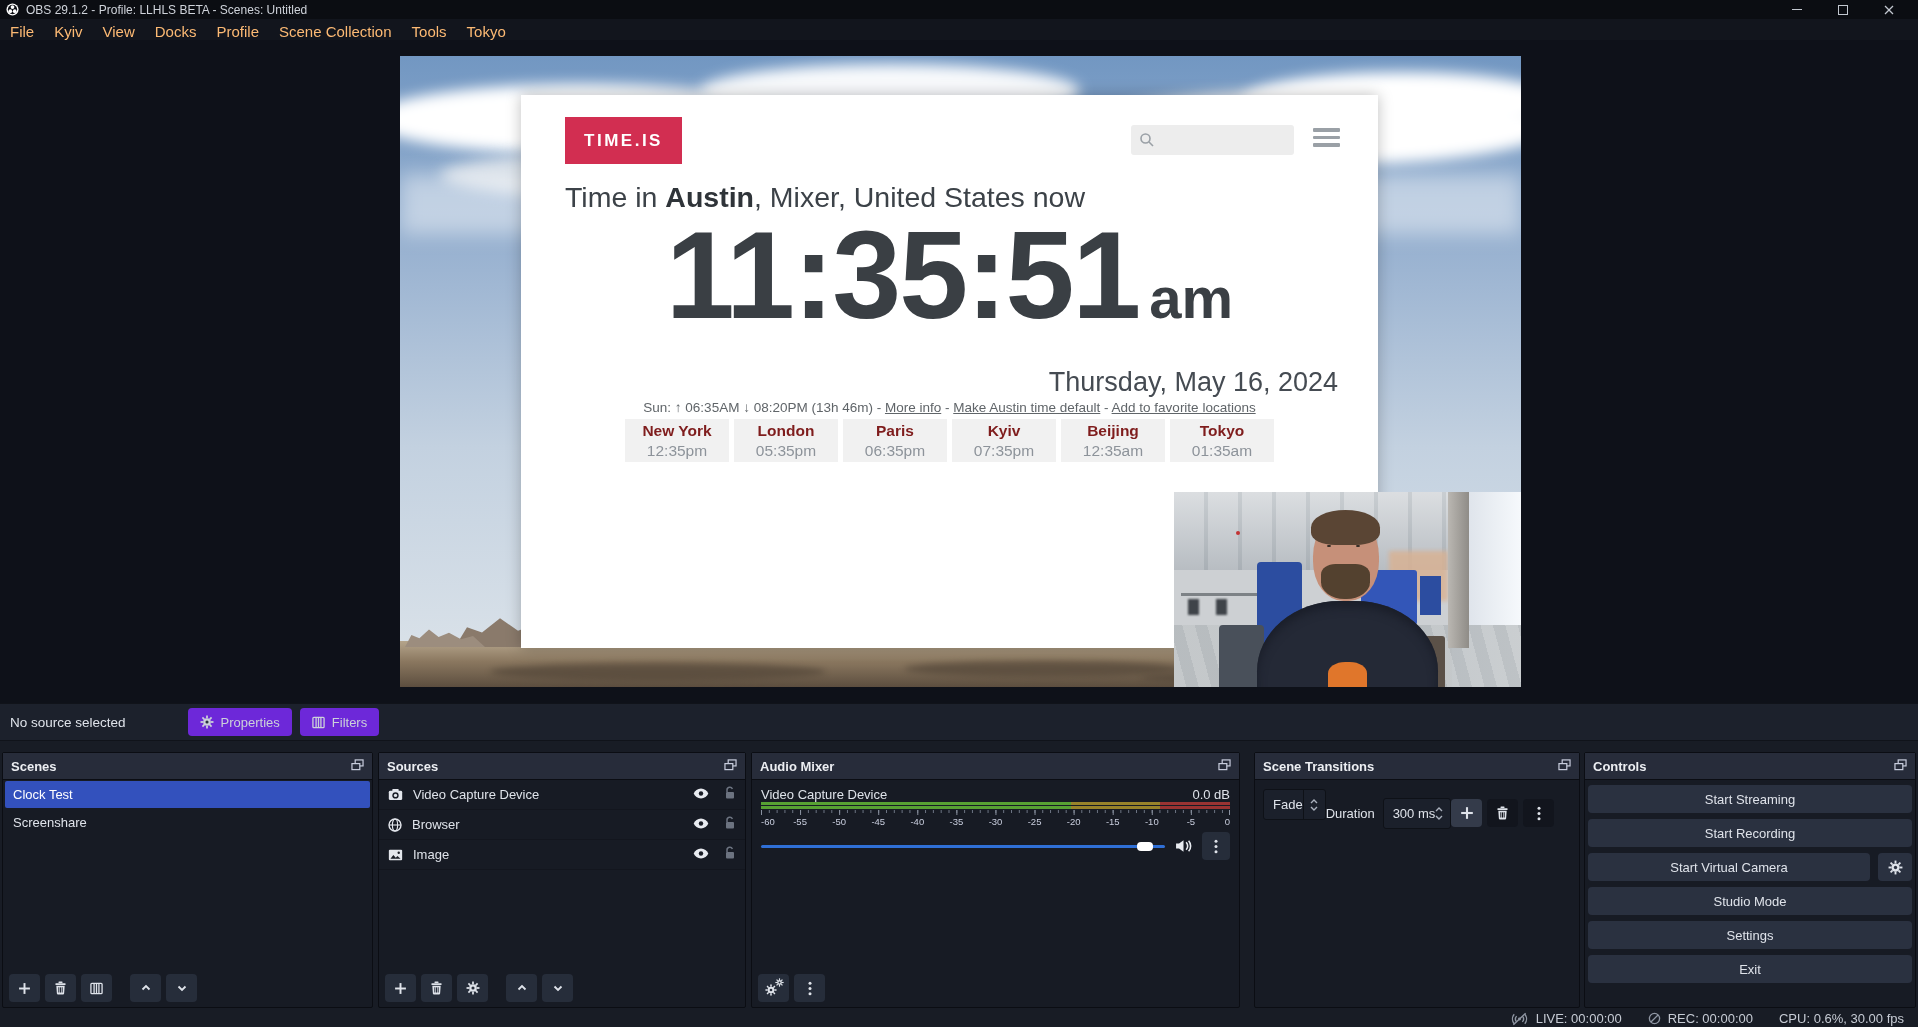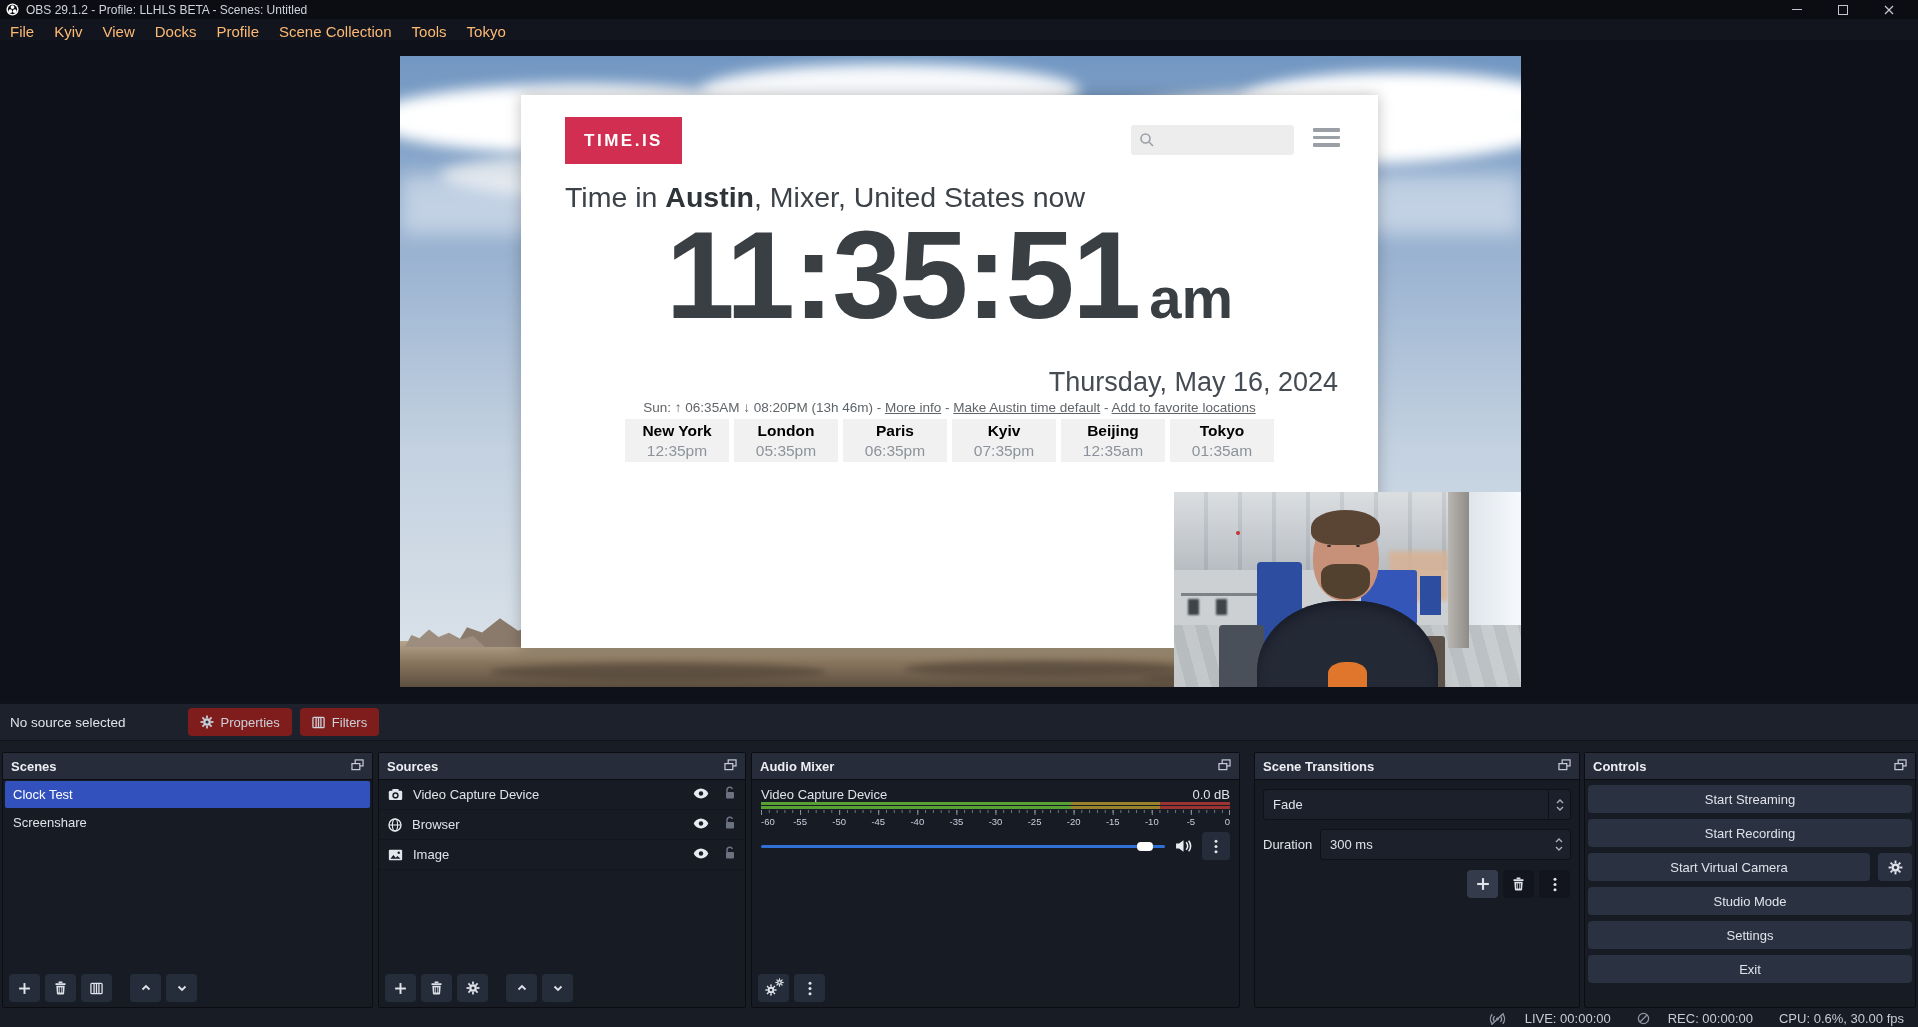--- a/index.html
+++ b/index.html
@@ -34,21 +34,21 @@
   .tiw-heading{position:absolute;left:44px;top:86px;font-size:28.5px;color:#3c4248;white-space:nowrap}
   .tiw-heading .hb{font-weight:bold;color:#2f3439}
   .tiw-clockrow{position:absolute;left:0;right:0;top:118px;display:flex;justify-content:center;align-items:baseline;gap:10px}
   .tiw-clock{font-size:124px;font-weight:bold;color:#3a3f44;letter-spacing:-2px;line-height:1}
   .tiw-ampm{font-size:58px;font-weight:bold;color:#3a3f44;line-height:1}
   .tiw-date{position:absolute;right:40px;top:272px;font-size:27px;color:#454b52}
   .tiw-sun{position:absolute;left:0;right:0;top:305px;text-align:center;font-size:13.5px;color:#606569;white-space:nowrap}
   .tiw-sun .lnk{text-decoration:underline}
   .tiw-cities{position:absolute;left:0;right:0;top:324px;display:flex;justify-content:center;gap:5px}
   .city{width:104px;height:43px;background:#f1f1f1;display:flex;flex-direction:column;align-items:center;justify-content:center}
-  .city .cn{font-size:15.5px;font-weight:bold;color:#000000;line-height:1.25}
+  .city .cn{font-size:15.5px;font-weight:bold;color:#7f1d1d;line-height:1.25}
   .city .ct{font-size:15.5px;color:#8d939a;line-height:1.25}
 
   
   .webcam{position:absolute;right:0;bottom:0;width:347px;height:195px;background:#cdd0d3;overflow:hidden}
   .wc-ceiling{position:absolute;left:0;top:0;width:100%;height:40%;background:linear-gradient(#f0f1f2,#c9cdd1),repeating-linear-gradient(90deg,#e9ebed 0 30px,#d6dadd 30px 34px);background-blend-mode:multiply}
   .wc-floor{position:absolute;left:0;bottom:0;width:100%;height:32%;background:repeating-linear-gradient(75deg,#c3c7c9 0 12px,#b4b9bc 12px 24px);opacity:.85}
   .wc-window{position:absolute;right:0;top:0;width:20%;height:100%;background:linear-gradient(90deg,#d8dee6,#f6f9fc)}
   .wc-wall{position:absolute;left:62%;top:30%;width:17%;height:26%;background:#d8b294;filter:blur(2px);opacity:.85}
   .wc-pillar{position:absolute;left:79%;top:0;width:6%;height:80%;background:linear-gradient(90deg,#bab7b2,#8f8c87)}
   .wc-blue1{position:absolute;left:24%;top:36%;width:13%;height:48%;background:#2c4da0;border-radius:4px 4px 0 0}
@@ -63,21 +63,21 @@
   .wc-torso{position:absolute;left:24%;bottom:-8px;width:52%;height:48%;background:#242936;border-radius:46% 46% 8px 8px/75% 75% 8px 8px;box-shadow:inset 0 6px 10px #1a1e29}
   .wc-logo{position:absolute;left:44.5%;bottom:0;width:11%;height:13%;background:#e0762b;border-radius:45% 45% 0 0}
   .wc-head{position:absolute;left:40%;top:12%;width:19%;height:44%;background:#c69079;border-radius:48% 48% 46% 46%}
   .wc-hair{position:absolute;left:39.5%;top:9%;width:20%;height:18%;background:#5a4534;border-radius:50% 50% 35% 35%}
   .wc-beard{position:absolute;left:42.5%;top:37%;width:14%;height:18%;background:#53412f;border-radius:30% 30% 48% 48%}
   .wc-eye{position:absolute;width:4px;height:2.5px;background:#322b25;border-radius:50%}
 
   
   .srcbar{position:absolute;left:0;top:703px;width:1918px;height:38px;background:#1c212c;border-top:1px solid #10131a;border-bottom:1px solid #10131a;display:flex;align-items:center;padding:0 10px;box-sizing:border-box}
   .srcbar .status{font-size:13.5px;color:#dfe3ea;margin-right:62px}
-  .btn{display:flex;align-items:center;gap:7px;background:#7f1d1d;border-radius:4px;height:28px;padding:0 12px;font-size:13px;color:#ccd1d9;margin-right:8px}
+  .btn{display:flex;align-items:center;gap:7px;background:#6d28d9;border-radius:4px;height:28px;padding:0 12px;font-size:13px;color:#ccd1d9;margin-right:8px}
 
   
   .panel{position:absolute;top:752px;height:256px;background:#171b24;border:1px solid #0b0d13;border-radius:2px;box-sizing:border-box;display:flex;flex-direction:column}
   .panel-header{height:26px;flex:none;background:#272c3a;border-bottom:1px solid #0b0d13;display:flex;align-items:center;padding:0 8px;font-weight:bold;font-size:13px;color:#eceef2}
   .popout{margin-left:auto;color:#c9cede}
   .p-scenes{left:2px;width:371px}
   .p-sources{left:378px;width:368px}
   .p-mixer{left:751px;width:489px}
   .p-transitions{left:1254px;width:326px}
   .p-controls{left:1584px;width:332px}
@@ -108,41 +108,41 @@
   .scale .num.first{transform:none}
   .scale .num.last{transform:translateX(-100%)}
   .slider-row{display:flex;align-items:center;gap:10px;margin-top:5px}
   .slider{position:relative;flex:1;height:26px}
   .track{position:absolute;left:0;right:0;top:12px;height:3px;background:#2f6fd6;border-radius:2px}
   .handle{position:absolute;left:93%;top:9px;width:16px;height:9px;background:#fff;border-radius:4px}
   .gears{position:relative;width:17px;height:15px}
   .gears svg:last-child{position:absolute;right:-2px;top:-3px}
 
   
-  .tr-body{padding:9px 8px 0 8px;display:flex;flex-direction:column}
+  .tr-body{padding:9px 8px 0 8px;display:flex;flex-direction:row}
   .combo{height:29px;background:#1b202b;border:1px solid #0e1117;border-radius:3px;display:flex;align-items:center;font-size:13px;color:#dfe3ea}
   .combo .val{padding-left:9px}
   .combo .chev{margin-left:auto;width:21px;height:100%;border-left:1px solid #0e1117;display:flex;flex-direction:column;align-items:center;justify-content:center;gap:2px;color:#aab1bd}
   .duration-row{display:flex;align-items:center;margin-top:9px;font-size:13px}
   .duration-row .lbl{width:57px;color:#dfe3ea;flex:none}
   .spin{flex:1;height:29px;background:#1b202b;border:1px solid #0e1117;border-radius:3px;display:flex;align-items:center;color:#dfe3ea}
   .spin .val{padding-left:9px}
   .spin .chevs{margin-left:auto;padding-right:7px;display:flex;flex-direction:column;gap:3px;color:#aab1bd}
   .tr-btns{display:flex;gap:5px;justify-content:flex-end;margin-top:10px;padding-right:1px}
 
   
   .ctl-body{padding:5px 3px;display:flex;flex-direction:column;gap:6px}
   .cbtn{height:28px;background:#2a3140;border-radius:4px;display:flex;align-items:center;justify-content:center;font-size:13px;color:#dfe3ea}
   .vc-row{display:flex;gap:8px}
   .vc-row .cbtn{flex:1}
   .vc-gear{width:34px;height:28px;flex:none;background:#2a3140;border-radius:4px;display:flex;align-items:center;justify-content:center;color:#dfe3ea}
 
   
   .statusbar{position:absolute;left:0;top:1010px;width:1918px;height:17px;display:flex;align-items:center;justify-content:flex-end;gap:26px;padding-right:14px;box-sizing:border-box;font-size:13px;color:#c6cbd4;background:#181c25}
-  .stat{display:flex;align-items:center;gap:18px}
+  .stat{display:flex;align-items:center;gap:7px}
   .stat .sicon{color:#8f96a3;display:flex;align-items:center}
 </style>
 </head>
 <body>
 
 <div class="app">
 
   <div class="titlebar">
     <span style="display:flex">
       <svg width="13" height="13" viewBox="0 0 14 14">

